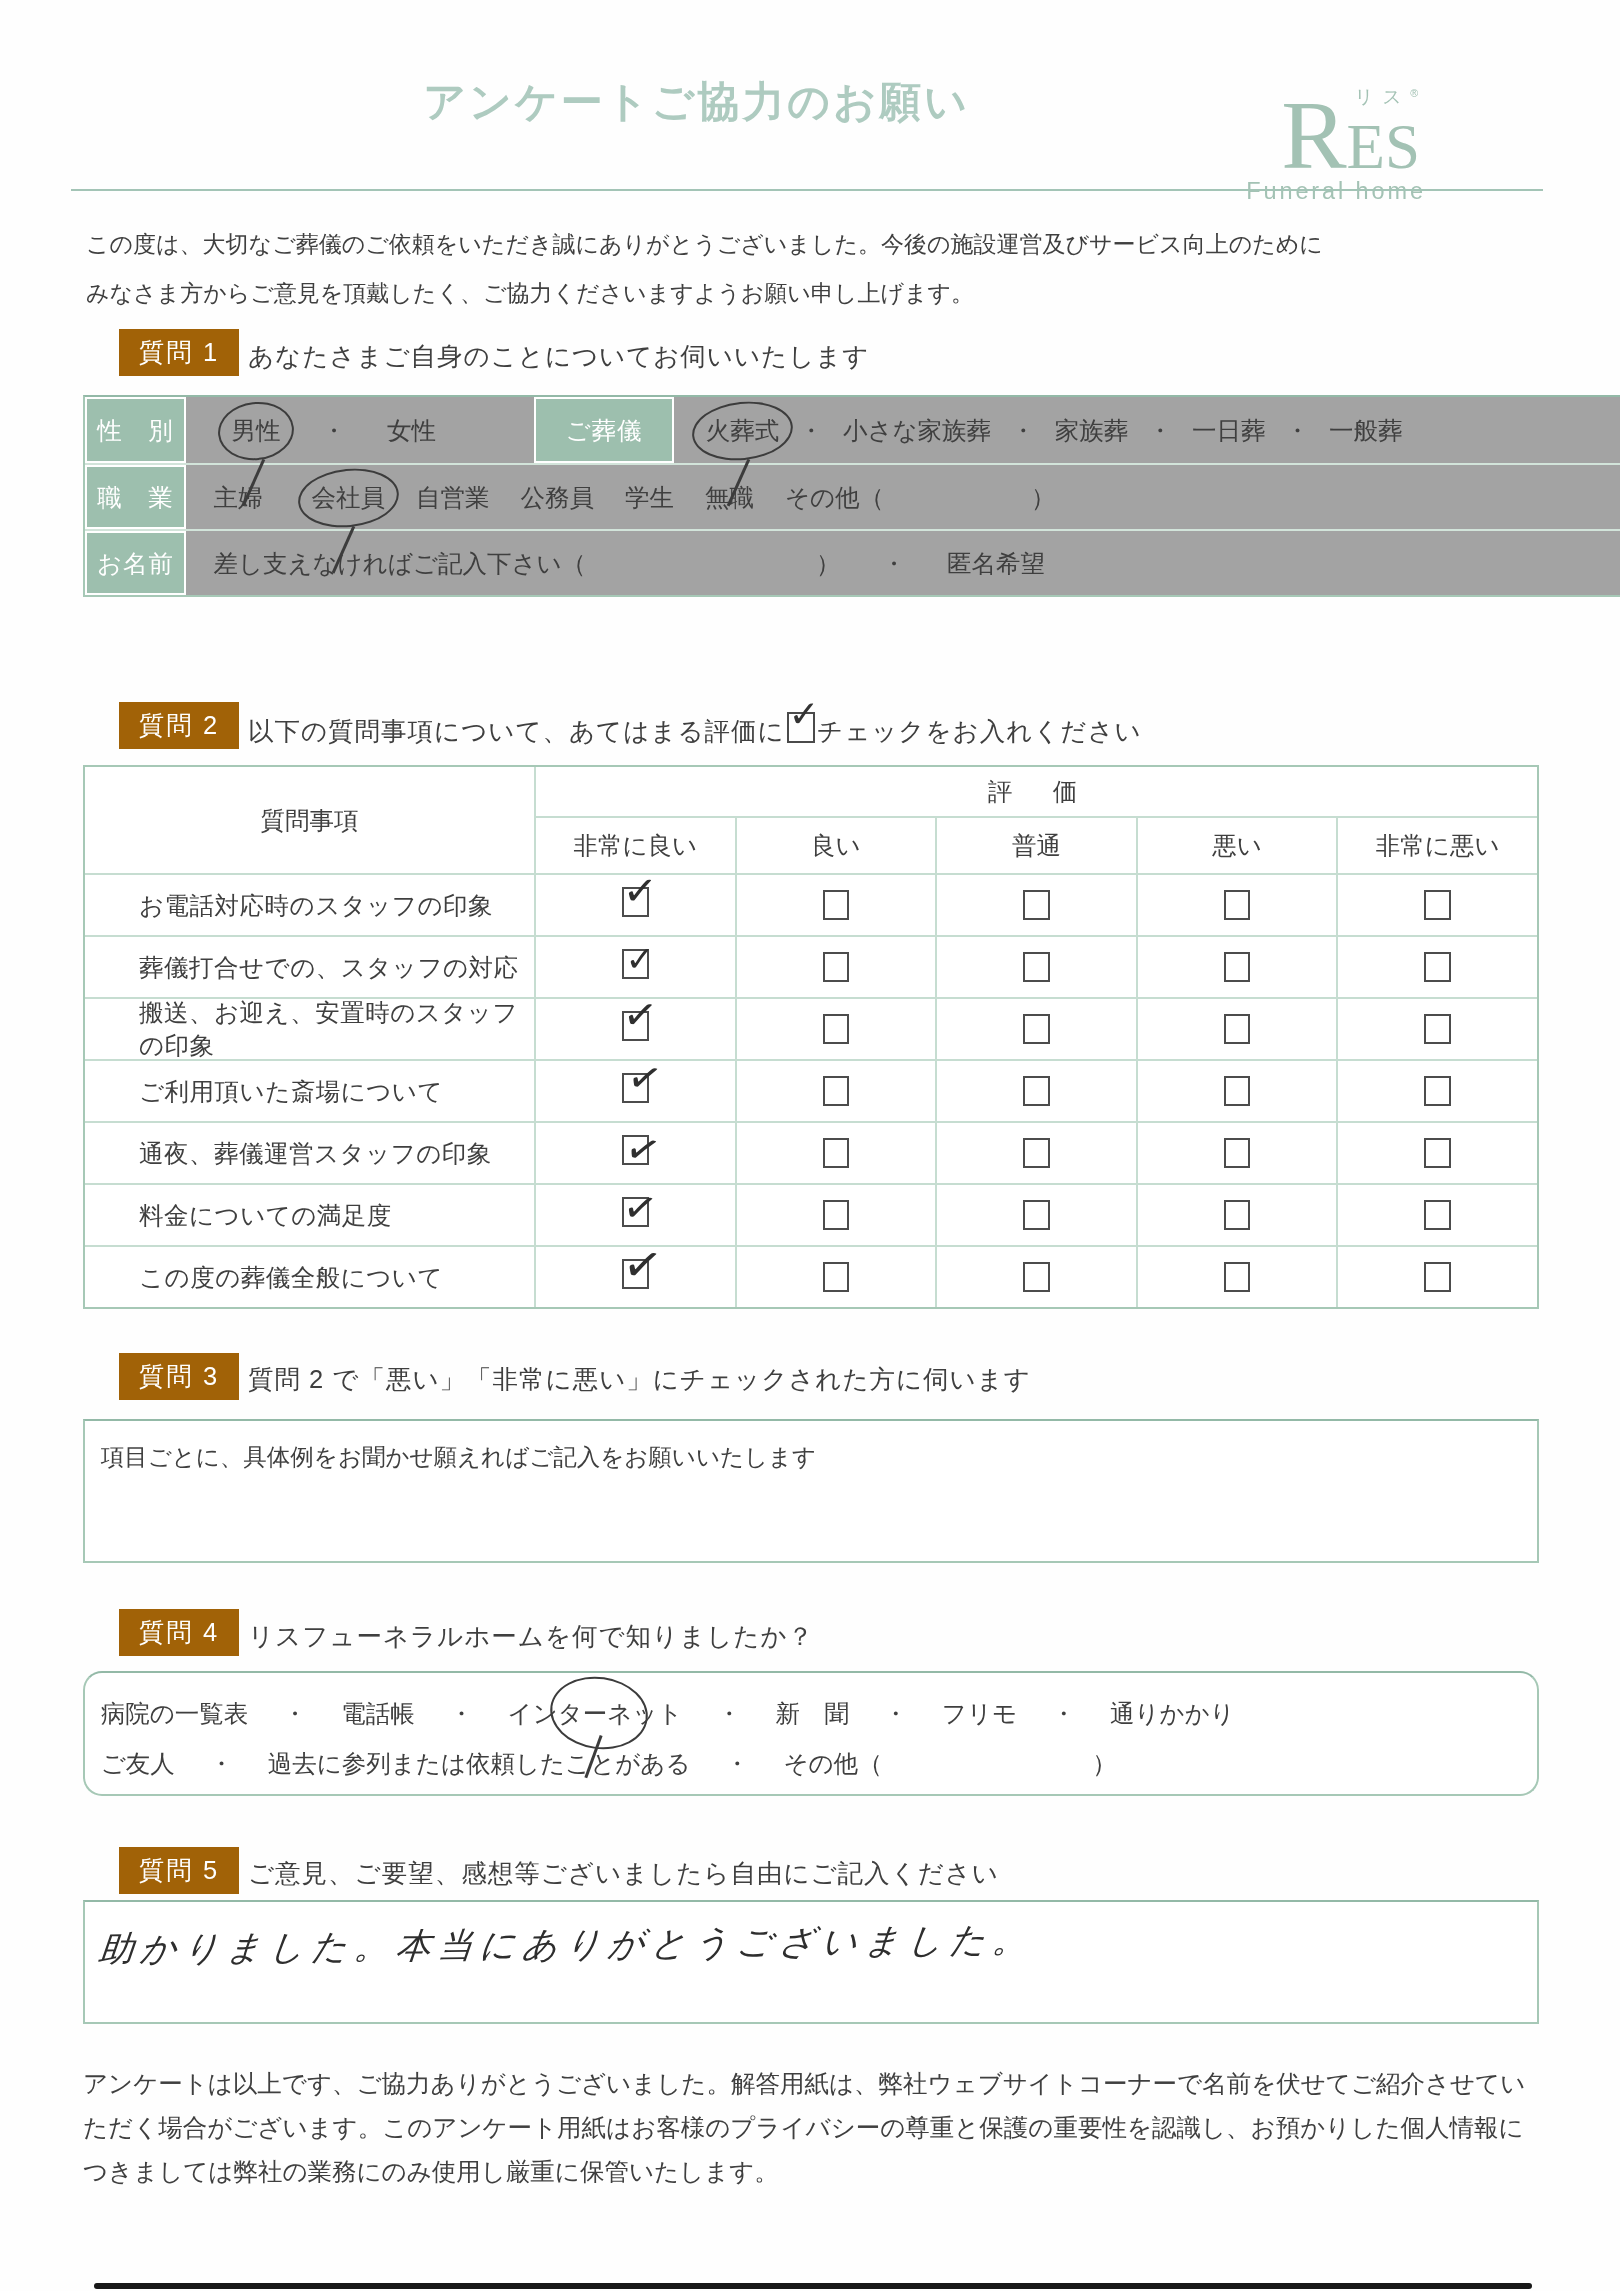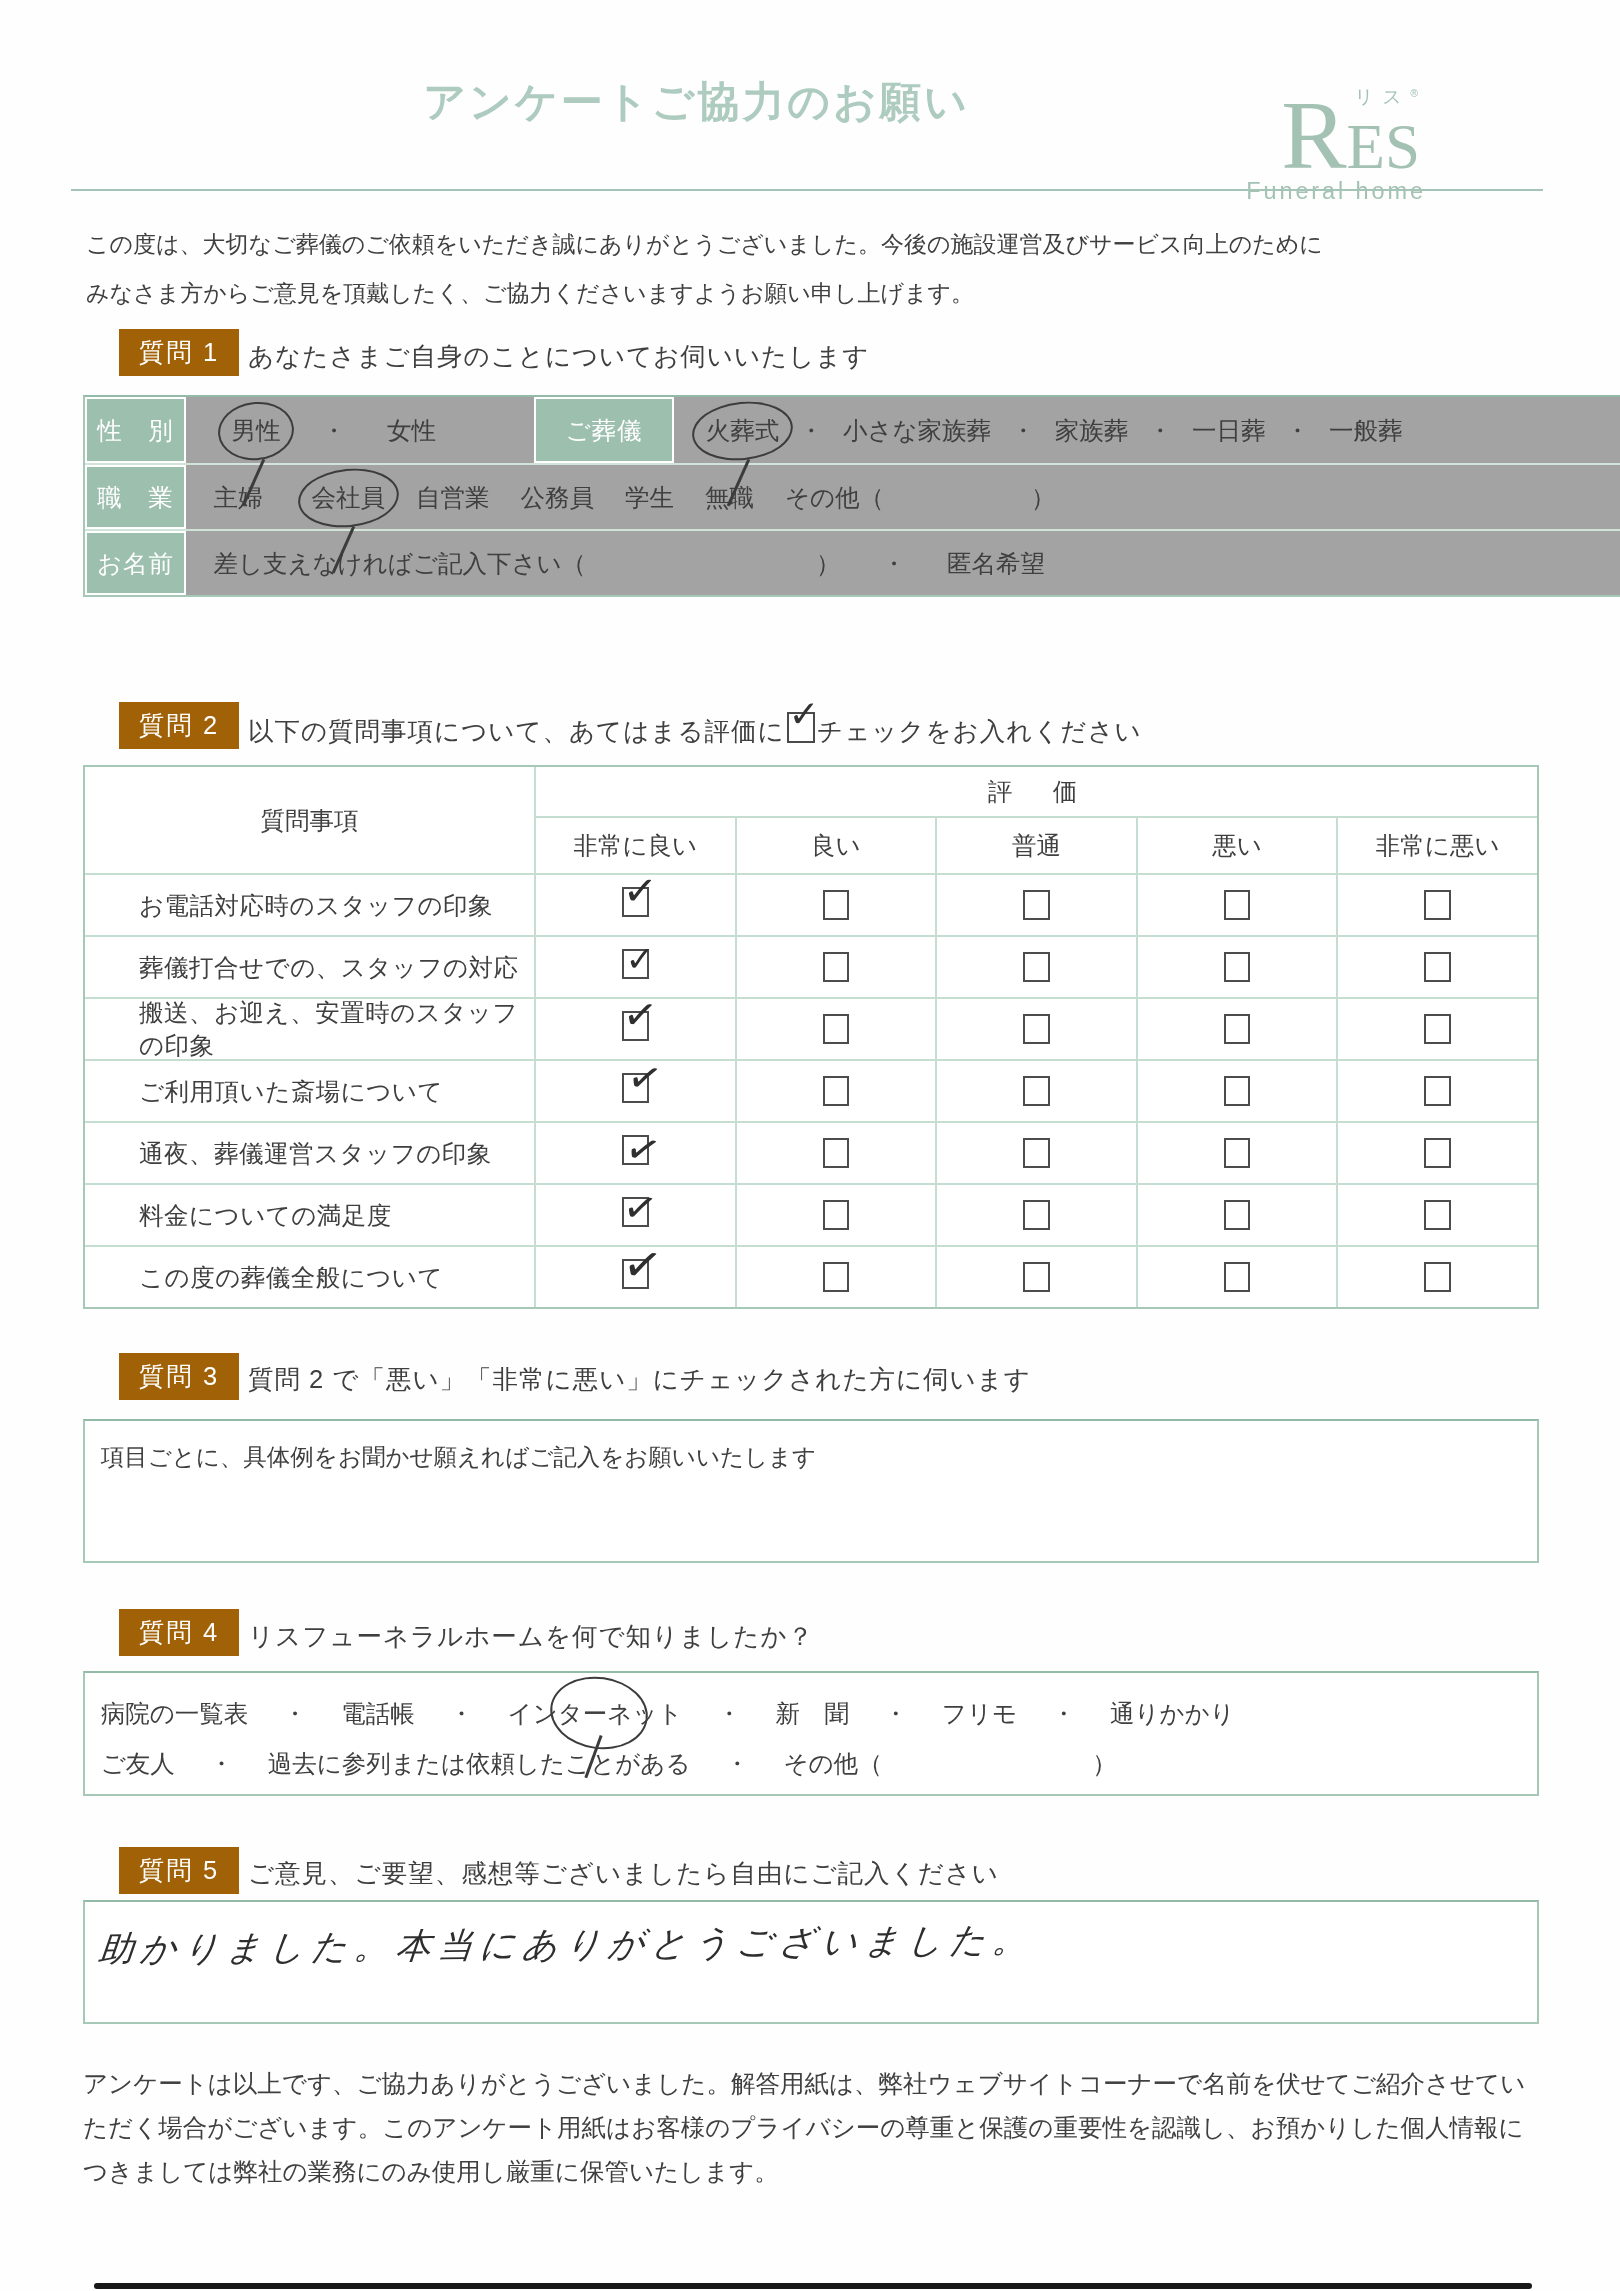--- a/index.html
+++ b/index.html
@@ -121,21 +121,21 @@
 
   .inline-cb { display:inline-block; width:24.5px; height:27.4px; border:2px solid #4a4a4a; position:relative; vertical-align:-3.9px; margin:0 2px; }
   .inline-check { position:absolute; top:-17.6px; left:0px; font-size:37px; line-height:1; color:#333; }
 
   
   .freebox {
     position:absolute; left:83px; width:1456px; box-sizing:border-box; background:#fff;
     border:2px solid #a6c8b6; border-top:2.9px solid #93b9a7;
   }
   .q3-box { top:1419px; height:144px; padding:19.6px 15.7px; font-size:23.5px; }
-  .q4-box { top:1671px; height:125px; padding:23.5px 15.7px 0; font-size:24.5px; }
+  .q4-box { top:1671px; height:125px; padding:23.5px 15.7px 0; font-size:24.5px;border-radius:19px; }
   .q4-line2 { margin-top:17.6px; }
   .q5-box { top:1900px; height:124px; padding:23.5px 15.7px; }
   .handwriting {
     font-size:35px; color:#2e2e2e; letter-spacing:6.9px;
     transform:rotate(-0.6deg) skewX(-6deg); transform-origin:left top;
     font-style:italic; white-space:nowrap;
   }
 
   .footer { position:absolute; left:83px; top:2062px; width:1465px; font-size:24.5px; line-height:44px; }
 

